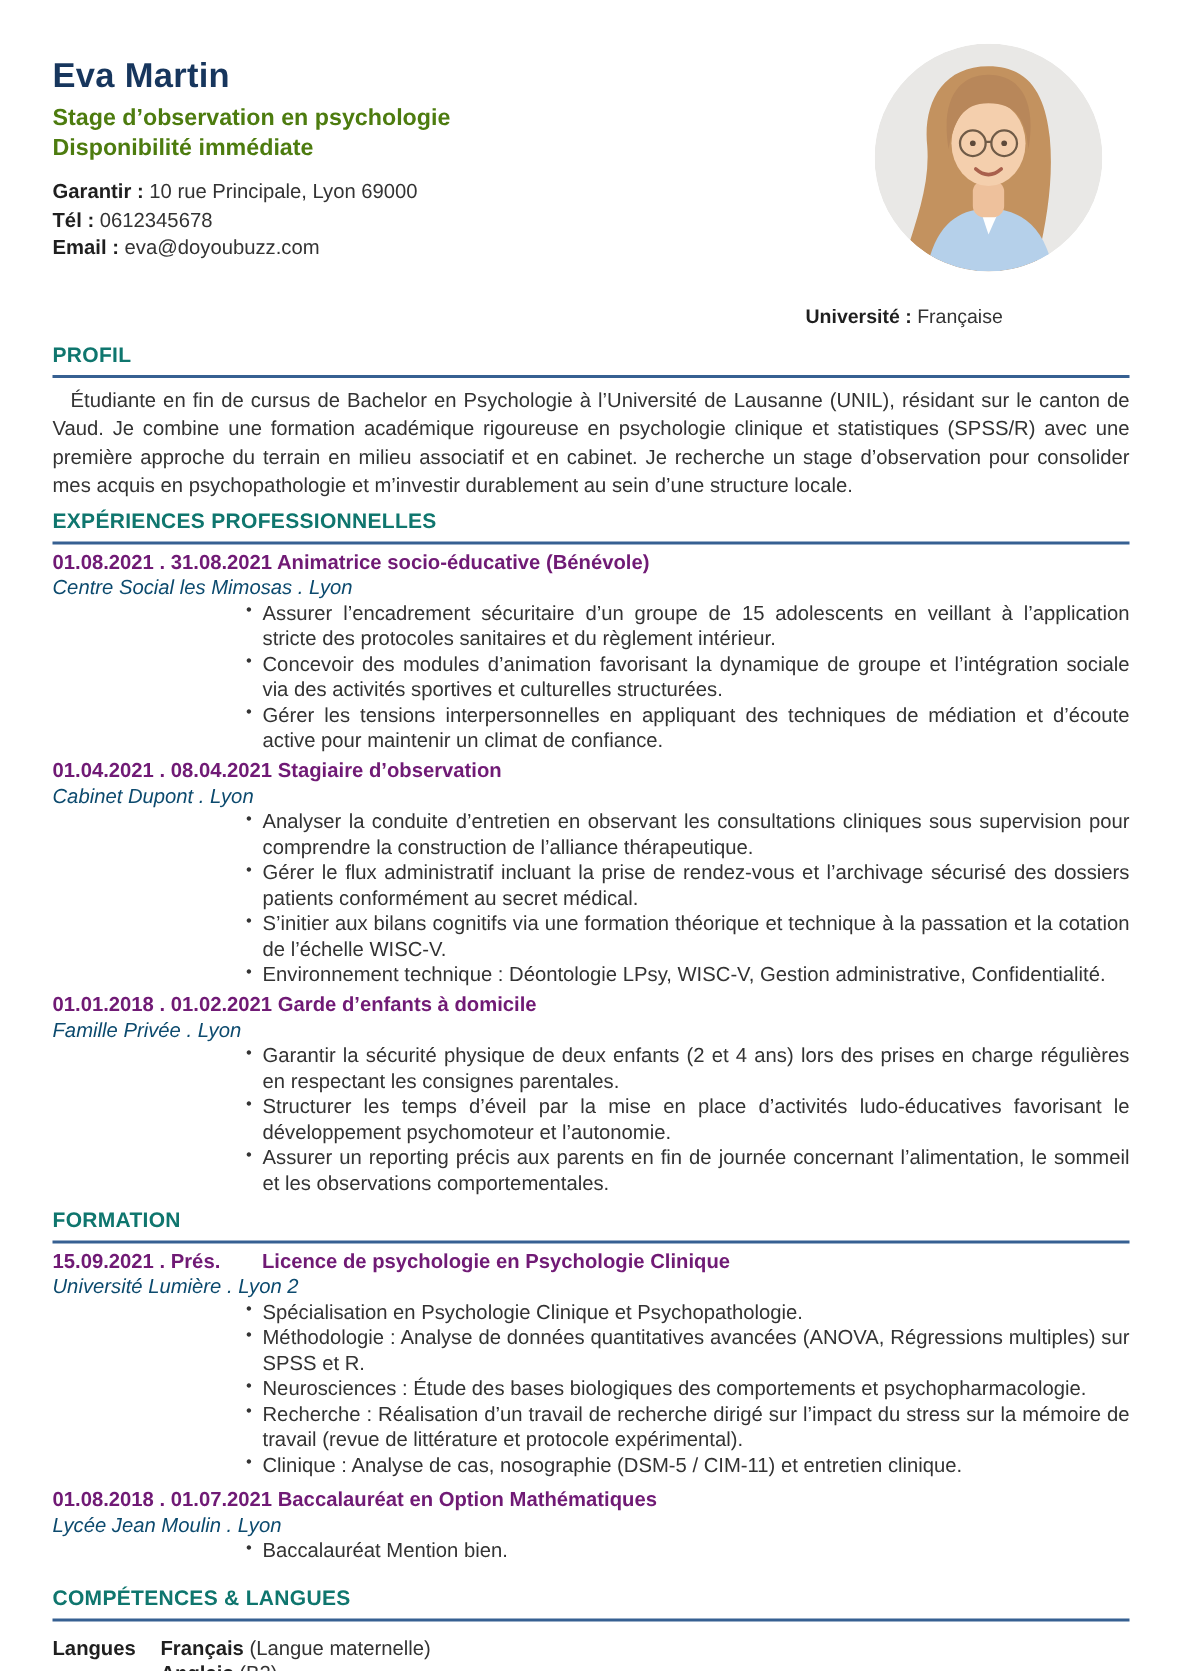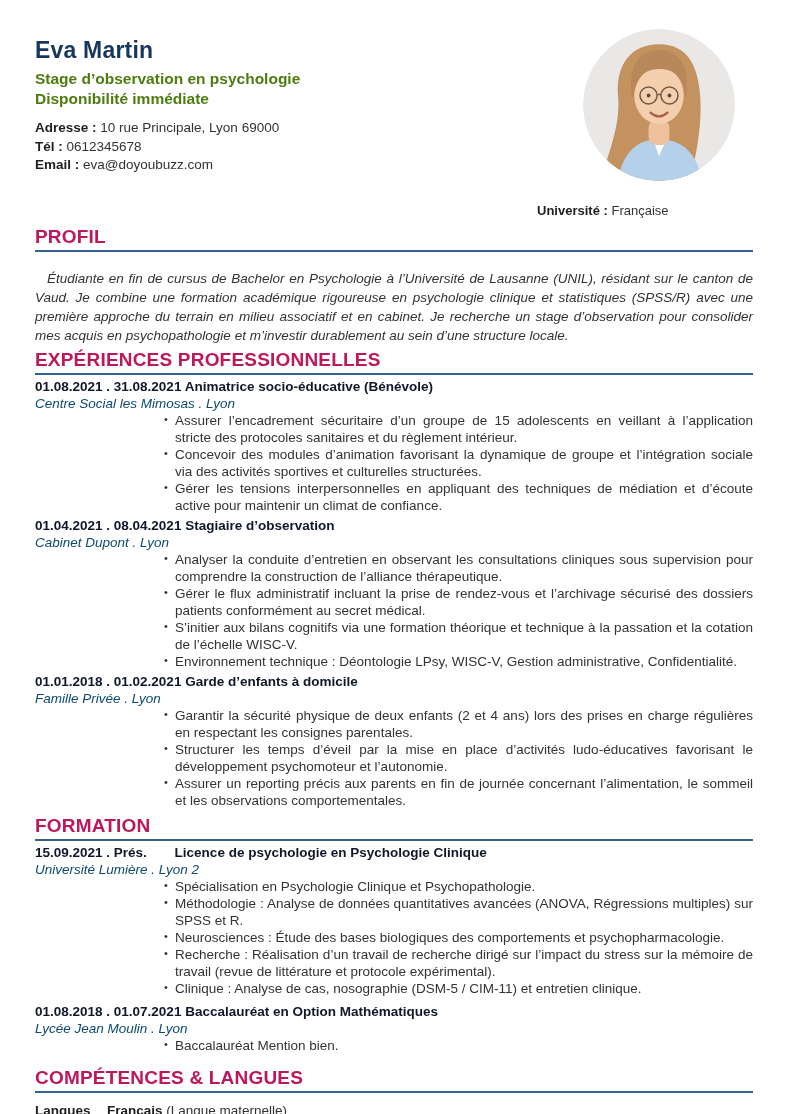--- a/index.html
+++ b/index.html
@@ -38,43 +38,42 @@
     overflow: hidden;
   }
   .photo svg { display: block; width: 152px; height: 152px; }
   .nationality {
     position: absolute; left: 502px; top: 165px;
     font-size: 13px; color: #333; white-space: nowrap;
   }
 
   
   h2.sec {
-    font-size: 19px; font-weight: bold; color: #be185d;
+    font-size: 14px; font-weight: bold; color: #0f766e;
     letter-spacing: 0.2px;
     padding-bottom: 4px;
     border-bottom: 2px solid #366092;
     line-height: 19px;
   }
   .sec-profil   { margin-top: 52px; }
   .sec-exp      { margin-top: 5px; }
   .sec-form     { margin-top: 7px; }
   .sec-comp     { margin-top: 14px; }
 
   p.profil-text {
-    margin-top: 17px;
+    margin-top: 5px;
     font-size: 13.5px; line-height: 19px;
     text-align: justify;
     text-indent: 12px;
     color: #333;
-    font-style: italic;
   }
 
   .entry { margin-top: 3px; }
   .entry-head {
-    font-size: 13.5px; font-weight: bold; color: #0f172a;
+    font-size: 13.5px; font-weight: bold; color: #701a75;
     line-height: 17px;
   }
   .entry-head .etitle.tabbed { margin-left: 24px; }
   .org {
     font-size: 13.5px; font-style: italic; color: #0c4a6e;
     line-height: 17px;
   }
   ul.bullets { margin: 0; padding: 0 0 0 140px; list-style: none; }
   ul.bullets li {
     position: relative;
@@ -104,21 +103,21 @@
 
 <div class="page">
 
   <header class="header">
     <h1 class="name">Eva Martin</h1>
     <div class="job-title first">Stage d’observation en psychologie</div>
     <div class="job-title">Disponibilité immédiate</div>
 
     <div class="contact">
       <div class="contact-line">
-        <span class="lbl">Adresse :</span>
+        <span class="lbl">Garantir :</span>
         <span>10 rue Principale, Lyon 69000</span>
       </div>
       <div class="contact-line">
         <span class="lbl">Tél :</span>
         <span>0612345678</span>
       </div>
       <div class="contact-line">
         <span class="lbl">Email :</span>
         <span>eva@doyoubuzz.com</span>
       </div>

